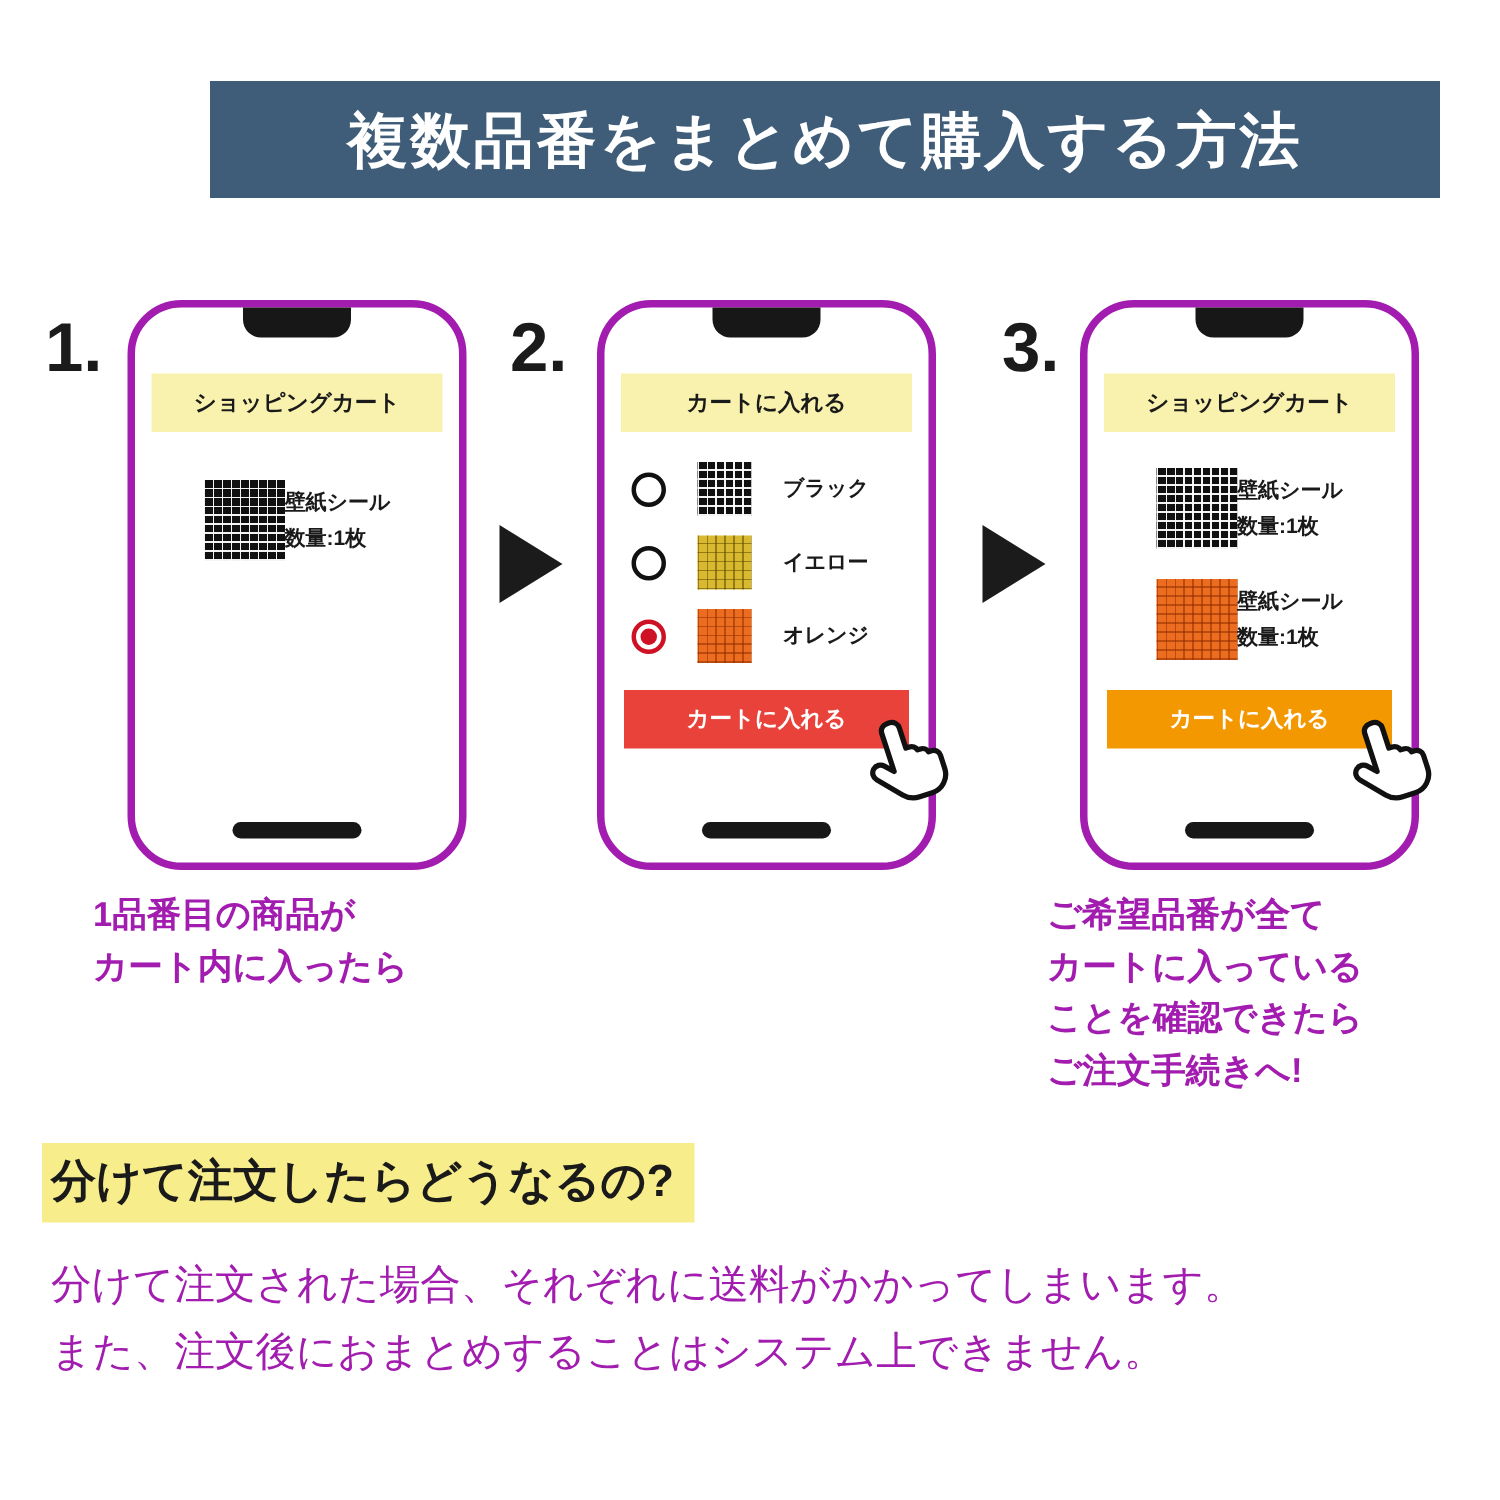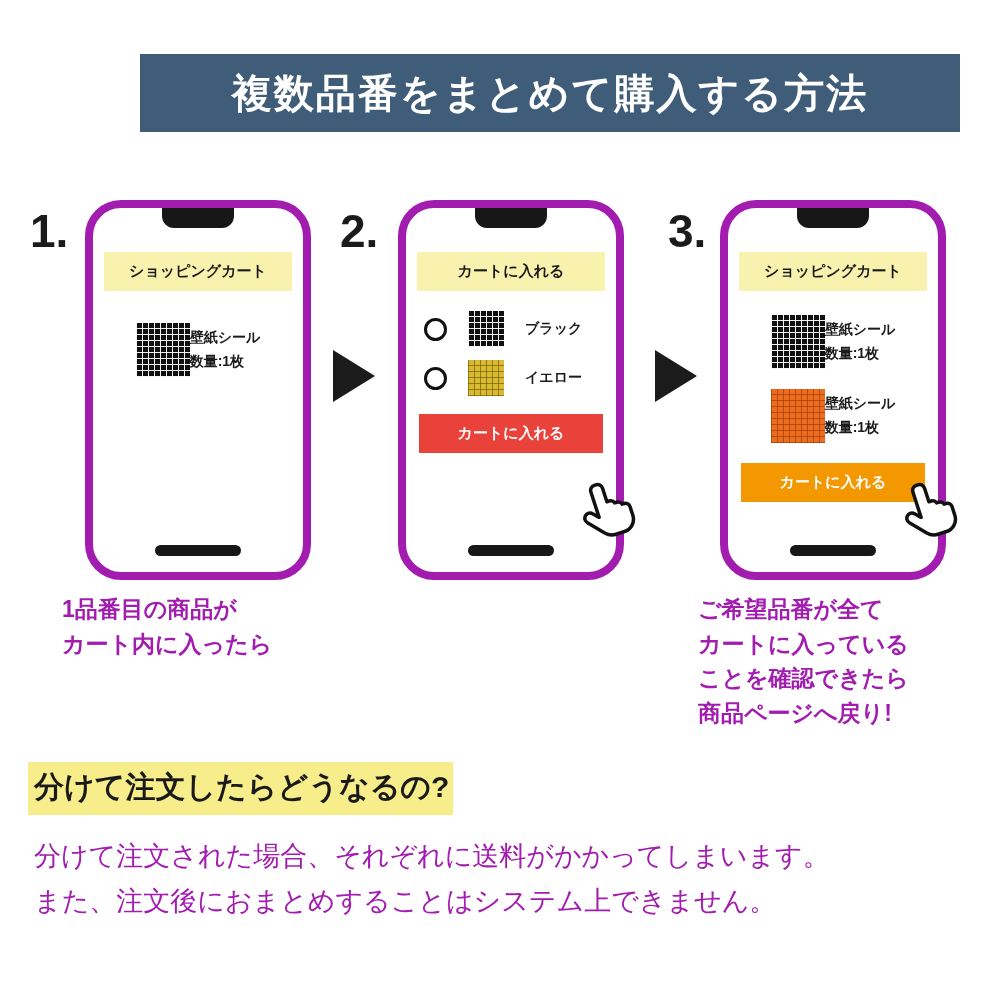--- a/index.html
+++ b/index.html
@@ -11,21 +11,21 @@
           display:flex;align-items:center;justify-content:center;}
   .header-title{color:#ffffff;font-size:40px;font-weight:800;letter-spacing:2px;}
 
   
   .step-num{position:absolute;font-size:46px;font-weight:700;color:#1b1b1b;}
   .num1{left:30px;top:204px;}
   .num2{left:340px;top:204px;}
   .num3{left:668px;top:204px;}
 
   
-  .phone{position:absolute;width:226px;height:380px;border:8px solid #a21caf;border-radius:36px;
+  .phone{position:absolute;width:226px;height:380px;border:5px solid #a21caf;border-radius:36px;
          background:#fff;box-sizing:border-box;}
   .phone1{left:85px;top:200px;}
   .phone2{left:398px;top:200px;}
   .phone3{left:720px;top:200px;}
   .notch{position:absolute;top:0;left:50%;transform:translateX(-50%);width:72px;height:20px;
          background:#171717;border-radius:0 0 12px 12px;}
   .homebar{position:absolute;bottom:16px;left:50%;transform:translateX(-50%);width:86px;height:11px;
          border-radius:6px;background:#171717;}
   .banner{margin:44px 11px 0;background:#f8f2ae;text-align:center;font-weight:700;font-size:15px;
          padding:10px 2px;}
@@ -72,21 +72,21 @@
   .arrow2{left:655px;top:350px;}
 
   
   .caption{position:absolute;font-size:23px;font-weight:700;line-height:1.5;white-space:pre-line;color:#a21caf;}
   .cap1{left:62px;top:592px;}
   .cap2{left:388px;top:592px;}
   .cap3{left:698px;top:592px;}
 
   
   .faq-heading{position:absolute;left:28px;top:762px;font-size:30px;font-weight:800;}
-  .faq-heading .hl{background:#f7ee8b;padding:5px 4px 7px 6px;display:inline-block;}
+  .faq-heading .hl{background:#f7ee8b;padding:5px 14px 7px 6px;display:inline-block;}
   .faq-body{position:absolute;left:34px;top:834px;font-size:27px;font-weight:500;line-height:1.65;
             white-space:pre-line;color:#a21caf;}
 </style>
 </head>
 <body>
 
 <div class="page">
 
   <div class="header">
     <div class="header-title">複数品番をまとめて購入する方法</div>
@@ -116,20 +116,25 @@
       <div class="option">
         <div class="radio"></div>
         <div class="swatch small sw-black"></div>
         <div class="option-label">ブラック</div>
       </div>
       <div class="option">
         <div class="radio"></div>
         <div class="swatch small sw-yellow"></div>
         <div class="option-label">イエロー</div>
       </div>
+      <div class="option">
+        <div class="radio selected"></div>
+        <div class="swatch small sw-orange"></div>
+        <div class="option-label">オレンジ</div>
+      </div>
     </div>
     <div class="phone-btn btn-red">カートに入れる</div>
     <div class="hand">
       <svg viewBox="0 0 40 40" width="70" height="70">
         <path d="M16.5 3.5c-1.7 0-3 1.3-3 3v15.2l-2.9-3.1c-1.1-1.2-3-1.3-4.2-.2-1.2 1.1-1.3 3-.2 4.2l7.6 8.6c1.5 1.7 3.7 2.7 6 2.7h5c4.1 0 7.4-3.3 7.4-7.4v-5.2c0-1.5-1.2-2.7-2.7-2.7h-1.2c-.3-1.2-1.4-2-2.6-2h-1.2c-.3-1.2-1.4-2-2.6-2h-1.4V6.5c0-1.7-1.3-3-3-3z" fill="#ffffff" stroke="#111111" stroke-width="2" stroke-linejoin="round"></path>
       </svg>
     </div>
     <div class="homebar"></div>
   </div>
 
@@ -155,21 +160,21 @@
       </svg>
     </div>
     <div class="homebar"></div>
   </div>
 
   <div class="caption cap1">1品番目の商品が
 カート内に入ったら</div>
   <div class="caption cap3">ご希望品番が全て
 カートに入っている
 ことを確認できたら
-商品ページへ戻り!</div>
+ご注文手続きへ!</div>
 
   <div class="faq-heading">
     <span class="hl">分けて注文したらどうなるの?</span>
   </div>
   <div class="faq-body">分けて注文された場合、それぞれに送料がかかってしまいます。
 また、注文後におまとめすることはシステム上できません。</div>
 
 </div>
 
 </body></html>

